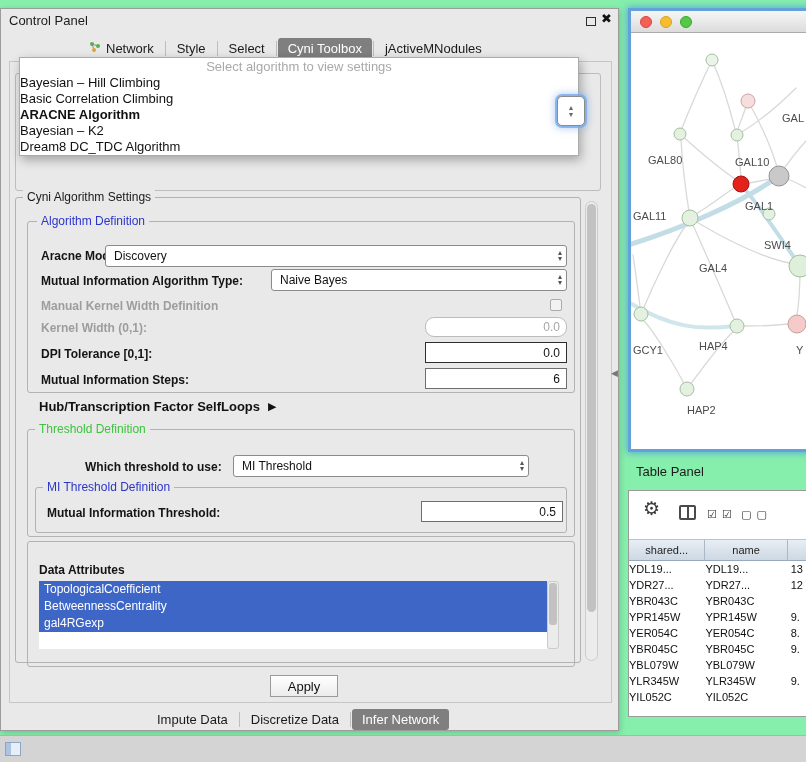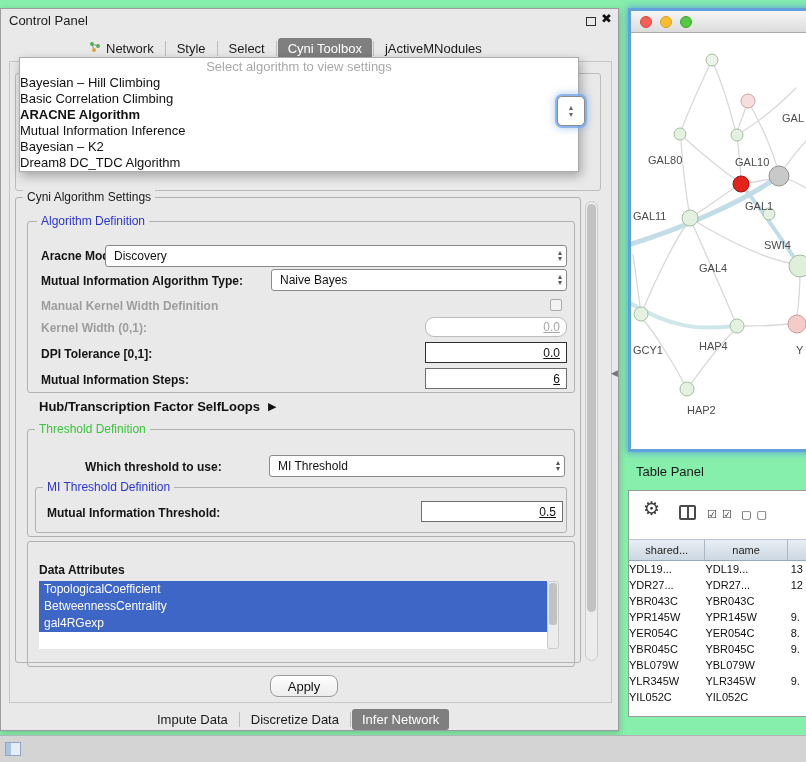--- a/index.html
+++ b/index.html
@@ -36,21 +36,21 @@
 .lbl{position:absolute;font-size:12px;font-weight:bold;white-space:nowrap;color:#141414;}
 .lbl.dis{color:#9d9d9d;}
 
 .combo{position:absolute;background:#fff;border:1px solid #8b8b8b;border-radius:3px;font-size:12px;
   display:flex;align-items:center;padding:0 20px 0 8px;color:#111;}
 .combo .arrows{position:absolute;right:4px;top:50%;transform:translateY(-50%);display:flex;flex-direction:column;
   align-items:center;font-size:8px;color:#555;}
 .combo .arrows i{font-style:normal;line-height:6px;}
 
 .field{position:absolute;background:#fff;border:1px solid #6e6e6e;font-size:12px;display:flex;align-items:center;
-  justify-content:flex-end;padding:0 6px;color:#111;text-decoration:underline;}
+  justify-content:flex-end;padding:0 6px;color:#111;}
 .field.dis{color:#a6a6a6;border-color:#bcbcbc;border-radius:9px;}
 .field.strong{border-color:#2e2e2e;}
 
 .checkbox{position:absolute;width:12px;height:12px;background:#f2f2f2;border:1px solid #ababab;border-radius:2px;}
 
 .hub-row{position:absolute;left:38px;top:390px;font-size:13px;font-weight:bold;display:flex;align-items:center;gap:8px;color:#111;}
 .hub-row .tri{font-size:11px;font-style:normal;}
 
 .attr-label{position:absolute;left:38px;top:554px;font-size:12px;font-weight:bold;color:#141414;}
 .attr-list{position:absolute;left:38px;top:572px;width:508px;height:68px;background:#fff;overflow:hidden;}
@@ -58,21 +58,21 @@
   white-space:nowrap;overflow:hidden;}
 
 .vscroll{position:absolute;background:#ececec;border:1px solid #cccccc;border-radius:7px;}
 .vthumb{position:absolute;left:1px;right:1px;background:#c2c2c2;border-radius:6px;}
 #settings-scroll{left:584px;top:192px;width:13px;height:460px;}
 #settings-scroll .vthumb{top:2px;height:408px;}
 #list-scroll{left:546px;top:572px;width:12px;height:68px;border-radius:3px;}
 #list-scroll .vthumb{top:1px;height:42px;border-radius:3px;}
 
 .apply-btn{position:absolute;left:269px;top:666px;width:68px;height:22px;background:linear-gradient(#ffffff,#ececec);
-  border:1px solid #9a9a9a;border-radius:8px;font-size:13px;display:flex;align-items:center;justify-content:center;color:#111;}
+  border:1px solid #9a9a9a;border-radius:0;font-size:13px;display:flex;align-items:center;justify-content:center;color:#111;}
 
 .popup{position:absolute;left:18px;top:48px;width:560px;background:#fff;border:1px solid #ababab;
   box-shadow:2px 4px 10px rgba(0,0,0,.3);z-index:30;}
 .popup-header{height:17px;line-height:17px;text-align:center;color:#a9a9a9;font-size:13px;}
 .popup-item{height:16px;line-height:16px;font-size:13px;padding-left:0;white-space:nowrap;color:#111;}
 .popup-item.bold{font-weight:bold;}
 
 .combo-frag{position:absolute;left:556px;top:87px;width:28px;height:30px;background:#fff;border:1px solid #8b8b8b;
   border-radius:5px;z-index:35;display:flex;flex-direction:column;align-items:center;justify-content:center;
   font-size:8px;color:#666;box-shadow:0 0 0 2px rgba(120,170,235,.8),0 0 7px 3px rgba(120,170,235,.5);}
@@ -200,21 +200,21 @@
 
     <div class="hub-row">
       <span>Hub/Transcription Factor SelfLoops</span>
       <i class="tri">▶</i>
     </div>
 
     <div class="group" style="left:26px;top:420px;width:548px;height:108px;"></div>
     <span class="gtitle green" style="left:34px;top:413px;">Threshold Definition</span>
 
     <span class="lbl" style="left:84px;top:451px;">Which threshold to use:</span>
-    <div class="combo" style="left:232px;top:446px;width:296px;height:22px;margin-left:36px;">
+    <div class="combo" style="left:232px;top:446px;width:296px;height:22px;">
       <span>MI Threshold</span>
       <span class="arrows">
           <i>▴</i>
           <i>▾</i>
         </span>
     </div>
 
     <div class="group" style="left:34px;top:478px;width:532px;height:46px;"></div>
     <span class="gtitle blue" style="left:42px;top:471px;">MI Threshold Definition</span>
     <span class="lbl" style="left:46px;top:497px;">Mutual Information Threshold:</span>
@@ -250,21 +250,20 @@
           <span>Infer Network</span>
         </span>
       </div>
 
     <div class="popup">
       <div class="popup-header">Select algorithm to view settings</div>
       <div id="popup-list">
           <div class="popup-item">Bayesian – Hill Climbing</div>
           <div class="popup-item">Basic Correlation Climbing</div>
           <div class="popup-item bold">ARACNE Algorithm</div>
-          <div class="popup-item">Mutual Information Inference</div>
           <div class="popup-item">Bayesian – K2</div>
           <div class="popup-item">Dream8 DC_TDC Algorithm</div>
         </div>
     </div>
     <div class="combo-frag">
         <i>▴</i>
         <i>▾</i>
       </div>
   </div>
 

